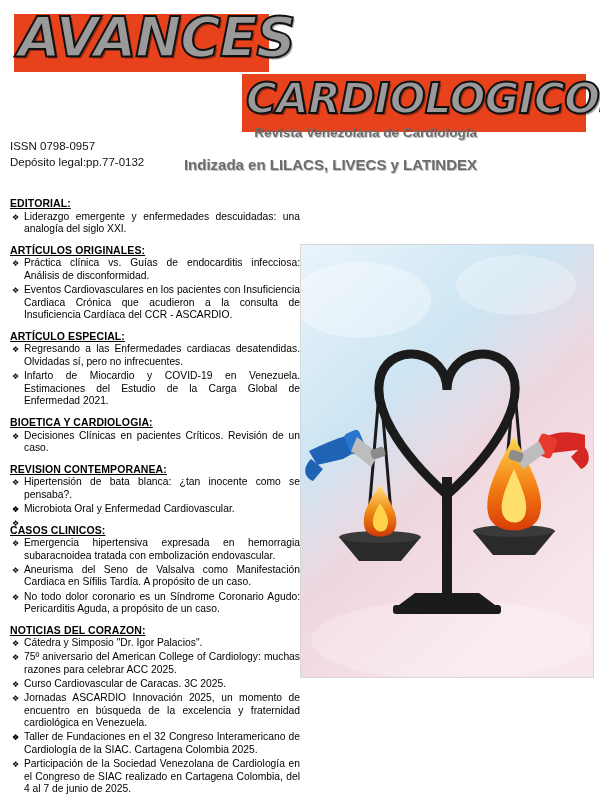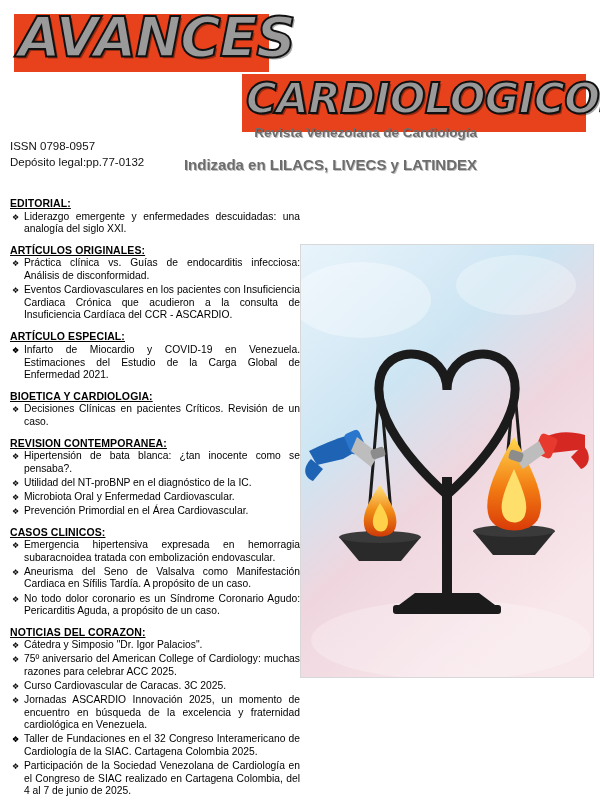--- a/index.html
+++ b/index.html
@@ -183,33 +183,33 @@
       <ul>
         <li><span class="bullet">❖</span><span>Liderazgo emergente y enfermedades descuidadas: una analogía del siglo XXI.</span></li>
       </ul>
       <div class="section-head">ARTÍCULOS ORIGINALES:</div>
       <ul>
         <li><span class="bullet">❖</span><span>Práctica clínica vs. Guías de endocarditis infecciosa: Análisis de disconformidad.</span></li>
         <li><span class="bullet">❖</span><span>Eventos Cardiovasculares en los pacientes con Insuficiencia Cardiaca Crónica que acudieron a la consulta de Insuficiencia Cardíaca del CCR - ASCARDIO.</span></li>
       </ul>
       <div class="section-head">ARTÍCULO ESPECIAL:</div>
       <ul>
+        <li><span class="bullet">❖</span><span>Regresando a las Enfermedades cardiacas desatendidas. Olvidadas sí, pero no infrecuentes.</span></li>
+        <li><span class="bullet">❖</span><span>Infarto de Miocardio y COVID-19 en Venezuela. Estimaciones del Estudio de la Carga Global de Enfermedad 2021.</span></li>
+      </ul>
+      <div class="section-head">BIOETICA Y CARDIOLOGIA:</div>
+      <ul>
+        <li><span class="bullet">❖</span><span>Decisiones Clínicas en pacientes Críticos. Revisión de un caso.</span></li>
+      </ul>
+      <div class="section-head">REVISION CONTEMPORANEA:</div>
+      <ul>
+        <li><span class="bullet">❖</span><span>Hipertensión de bata blanca: ¿tan inocente como se pensaba?.</span></li>
         <li><span class="bullet">❖</span></li>
-        <li><span class="bullet">❖</span><span>Infarto de Miocardio y COVID-19 en Venezuela. Estimaciones del Estudio de la Carga Global de Enfermedad 2021.</span></li>
-      </ul>
-      <div class="section-head">BIOETICA Y CARDIOLOGIA:</div>
-      <ul>
-        <li><span class="bullet">❖</span><span>Decisiones Clínicas en pacientes Críticos. Revisión de un caso.</span></li>
-      </ul>
-      <div class="section-head">REVISION CONTEMPORANEA:</div>
-      <ul>
-        <li><span class="bullet">❖</span><span>Hipertensión de bata blanca: ¿tan inocente como se pensaba?.</span></li>
-        <li><span class="bullet">❖</span><span>Utilidad del NT-proBNP en el diagnóstico de la IC.</span></li>
         <li><span class="bullet">❖</span><span>Microbiota Oral y Enfermedad Cardiovascular.</span></li>
-        <li><span class="bullet">❖</span><span>Prevención Primordial en el Área Cardiovascular.</span></li>
+        <li><span class="bullet">❖</span></li>
       </ul>
       <div class="section-head">CASOS CLINICOS:</div>
       <ul>
         <li><span class="bullet">❖</span><span>Emergencia hipertensiva expresada en hemorragia subaracnoidea tratada con embolización endovascular.</span></li>
         <li><span class="bullet">❖</span><span>Aneurisma del Seno de Valsalva como Manifestación Cardiaca en Sífilis Tardía. A propósito de un caso.</span></li>
         <li><span class="bullet">❖</span><span>No todo dolor coronario es un Síndrome Coronario Agudo: Pericarditis Aguda, a propósito de un caso.</span></li>
       </ul>
       <div class="section-head">NOTICIAS DEL CORAZON:</div>
       <ul>
         <li><span class="bullet">❖</span><span>Cátedra y Simposio "Dr. Igor Palacios".</span></li>

